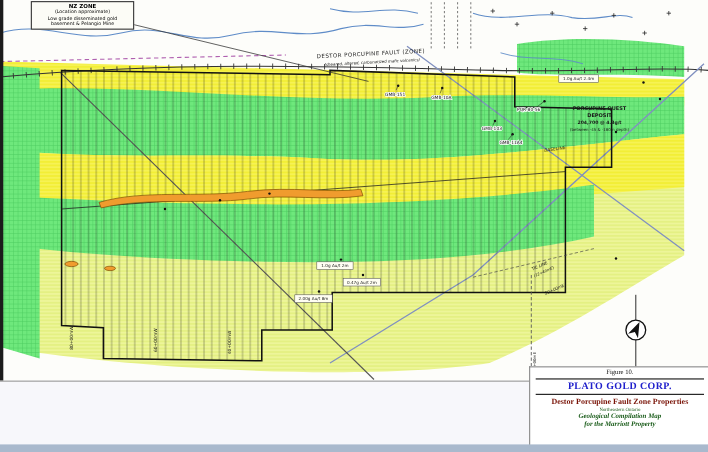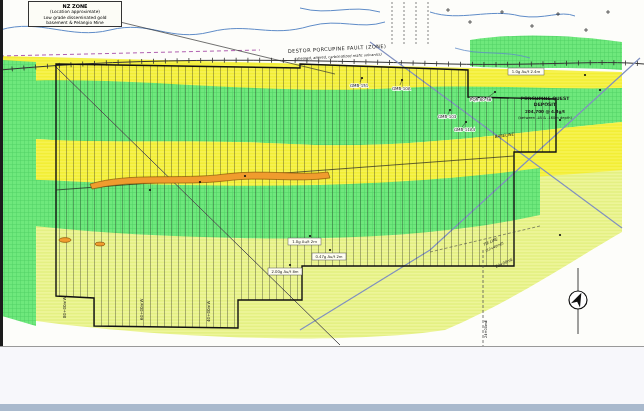--- a/index.html
+++ b/index.html
@@ -179,15 +179,25 @@
 
   <div class="panel">
 
     
 
     
 
     
   </div>
 
+  <div class="titleblock">
+    <div class="tb-fig">Figure 10.</div>
+    <hr class="tb-rule">
+    <div class="tb-co">PLATO GOLD CORP.</div>
+    <hr class="tb-rule">
+    <div class="tb-title">Destor Porcupine Fault Zone Properties</div>
+    <div class="tb-region">Northeastern Ontario</div>
+    <div class="tb-map">Geological Compilation Map</div>
+    <div class="tb-map">for the Marriott Property</div>
+  </div>
 
   <div class="edge-bottom"></div>
 </div>
 
 </body></html>

